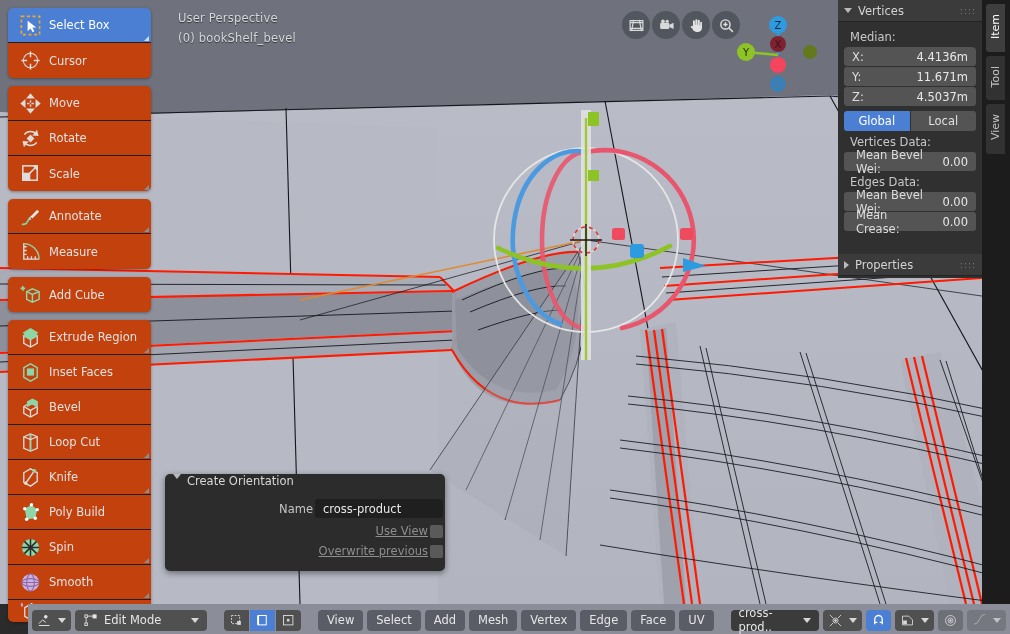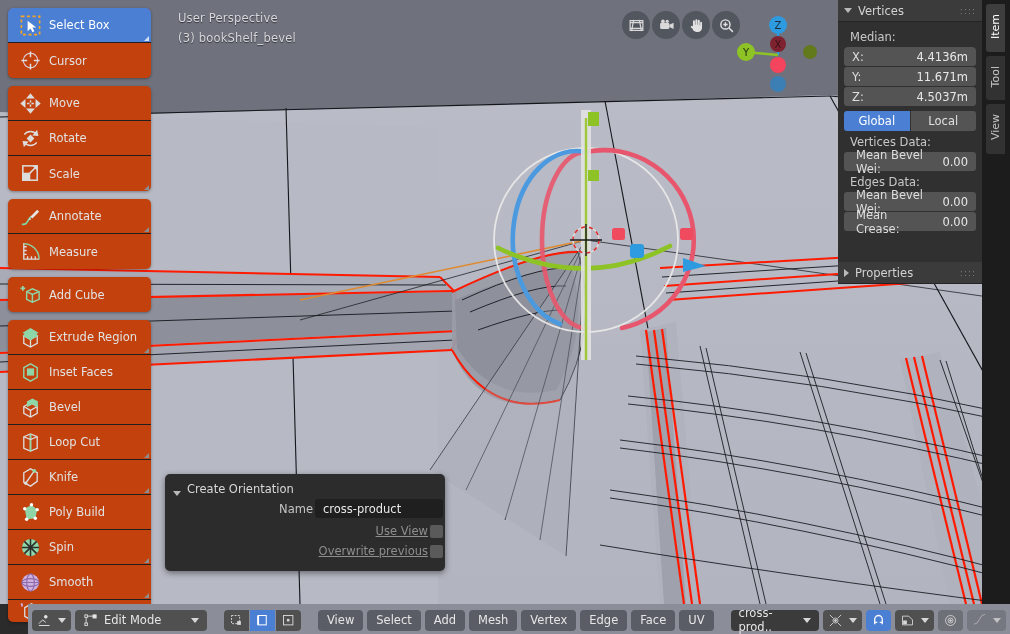--- a/index.html
+++ b/index.html
@@ -62,21 +62,21 @@
 
   #sbtabs { position:absolute; right:0; top:0; width:28px; height:604px; background:#1c1c1c; }
   .sbtab { width:19px; margin:4px 0 0 4px; background:#323232; color:#c2c2c2;
     font-size:11px; padding:10px 0; text-align:center; border-radius:3px 0 0 3px; }
   .sbtab span { writing-mode:vertical-rl; transform:rotate(180deg); display:inline-block; }
   .sbtab.on { background:#3e3e3e; color:#fff; }
 
   
   #popup { position:absolute; left:165px; top:474px; width:280px; background:#2c2c2c;
     border-radius:5px; box-shadow:0 2px 6px rgba(0,0,0,.45); padding-bottom:10px; }
-  .pp-head { display:flex; align-items:flex-end; height:22px; padding:0 8px;
+  .pp-head { display:flex; align-items:flex-start; height:22px; padding:0 8px;
     color:#d8d8d8; font-size:11.5px; }
   .pp-row { display:flex; align-items:center; justify-content:flex-end;
     gap:2px; padding:3px 2px; }
   .pp-lbl { color:#c4c4c4; font-size:11.5px; }
   .pp-lbl.dim { color:#8e8e8e;text-decoration:underline; }
   .pp-lbl.bright { color:#e4e4e4; }
   .pp-input { width:128px; height:19px; background:#1f1f1f; border-radius:3px;
     color:#e8e8e8; font-size:11.5px; display:flex; align-items:center; padding-left:8px; }
   .chk { width:13px; height:13px; border-radius:2px; background:#5a5a5a; flex:none; }
   .chk.on { background:#4b7fd4; display:flex; align-items:center; justify-content:center; }
@@ -247,21 +247,21 @@
           <path d="M683,258 L706,266 L683,272 Z" fill="#2e9ae0"></path>
 
           <circle cx="586" cy="240" r="13" fill="none" stroke="#d9d9d9" stroke-width="1.6"></circle>
           <circle cx="586" cy="240" r="13" fill="none" stroke="#e03030" stroke-width="1.6" stroke-dasharray="4 4"></circle>
           <path d="M570,240 L602,240 M586,224 L586,256" stroke="#1b1b1b" stroke-width="1.4"></path>
         </g>
       </g>
     </svg>
 
     <div class="vp-text" style="left:178px; top:11px;">User Perspective</div>
-    <div class="vp-text" style="left:178px; top:31px;">(3) bookShelf_bevel</div>
+    <div class="vp-text" style="left:178px; top:31px;">(0) bookShelf_bevel</div>
 
     <div class="navbtn" style="left:622px; top:11px;">
       <svg viewBox="0 0 24 24" fill="none" stroke="#d9d9d9" stroke-width="1.7">
         <path d="M3 8 L21 8 M3 16 L21 16 M8 4 L5 20 M16 4 L19 20"></path>
         <path d="M3 5 L21 5 L21 19 L3 19 Z"></path>
         </svg>
     </div>
     <div class="navbtn" style="left:652px; top:11px;">
       <svg viewBox="0 0 24 24" fill="#d9d9d9">
         <rect x="3" y="8" width="13" height="9" rx="2"></rect>
@@ -539,21 +539,21 @@
       <div class="sb-label">Edges Data:</div>
       <div class="field wide">
         <span class="k">Mean Bevel Wei:</span>
         <span>0.00</span>
       </div>
       <div class="field wide">
         <span class="k">Mean Crease:</span>
         <span>0.00</span>
       </div>
     </div>
-    <div class="sb-header" style="margin-top:24px;">
+    <div class="sb-header" style="margin-top:16px;">
       <span class="tri right"></span>
       <span>Properties</span>
       <span class="grip">::::</span>
     </div>
   </div>
 
   <div id="sbtabs">
     <div class="sbtab on"><span>Item</span></div>
     <div class="sbtab"><span>Tool</span></div>
     <div class="sbtab"><span>View</span></div>

